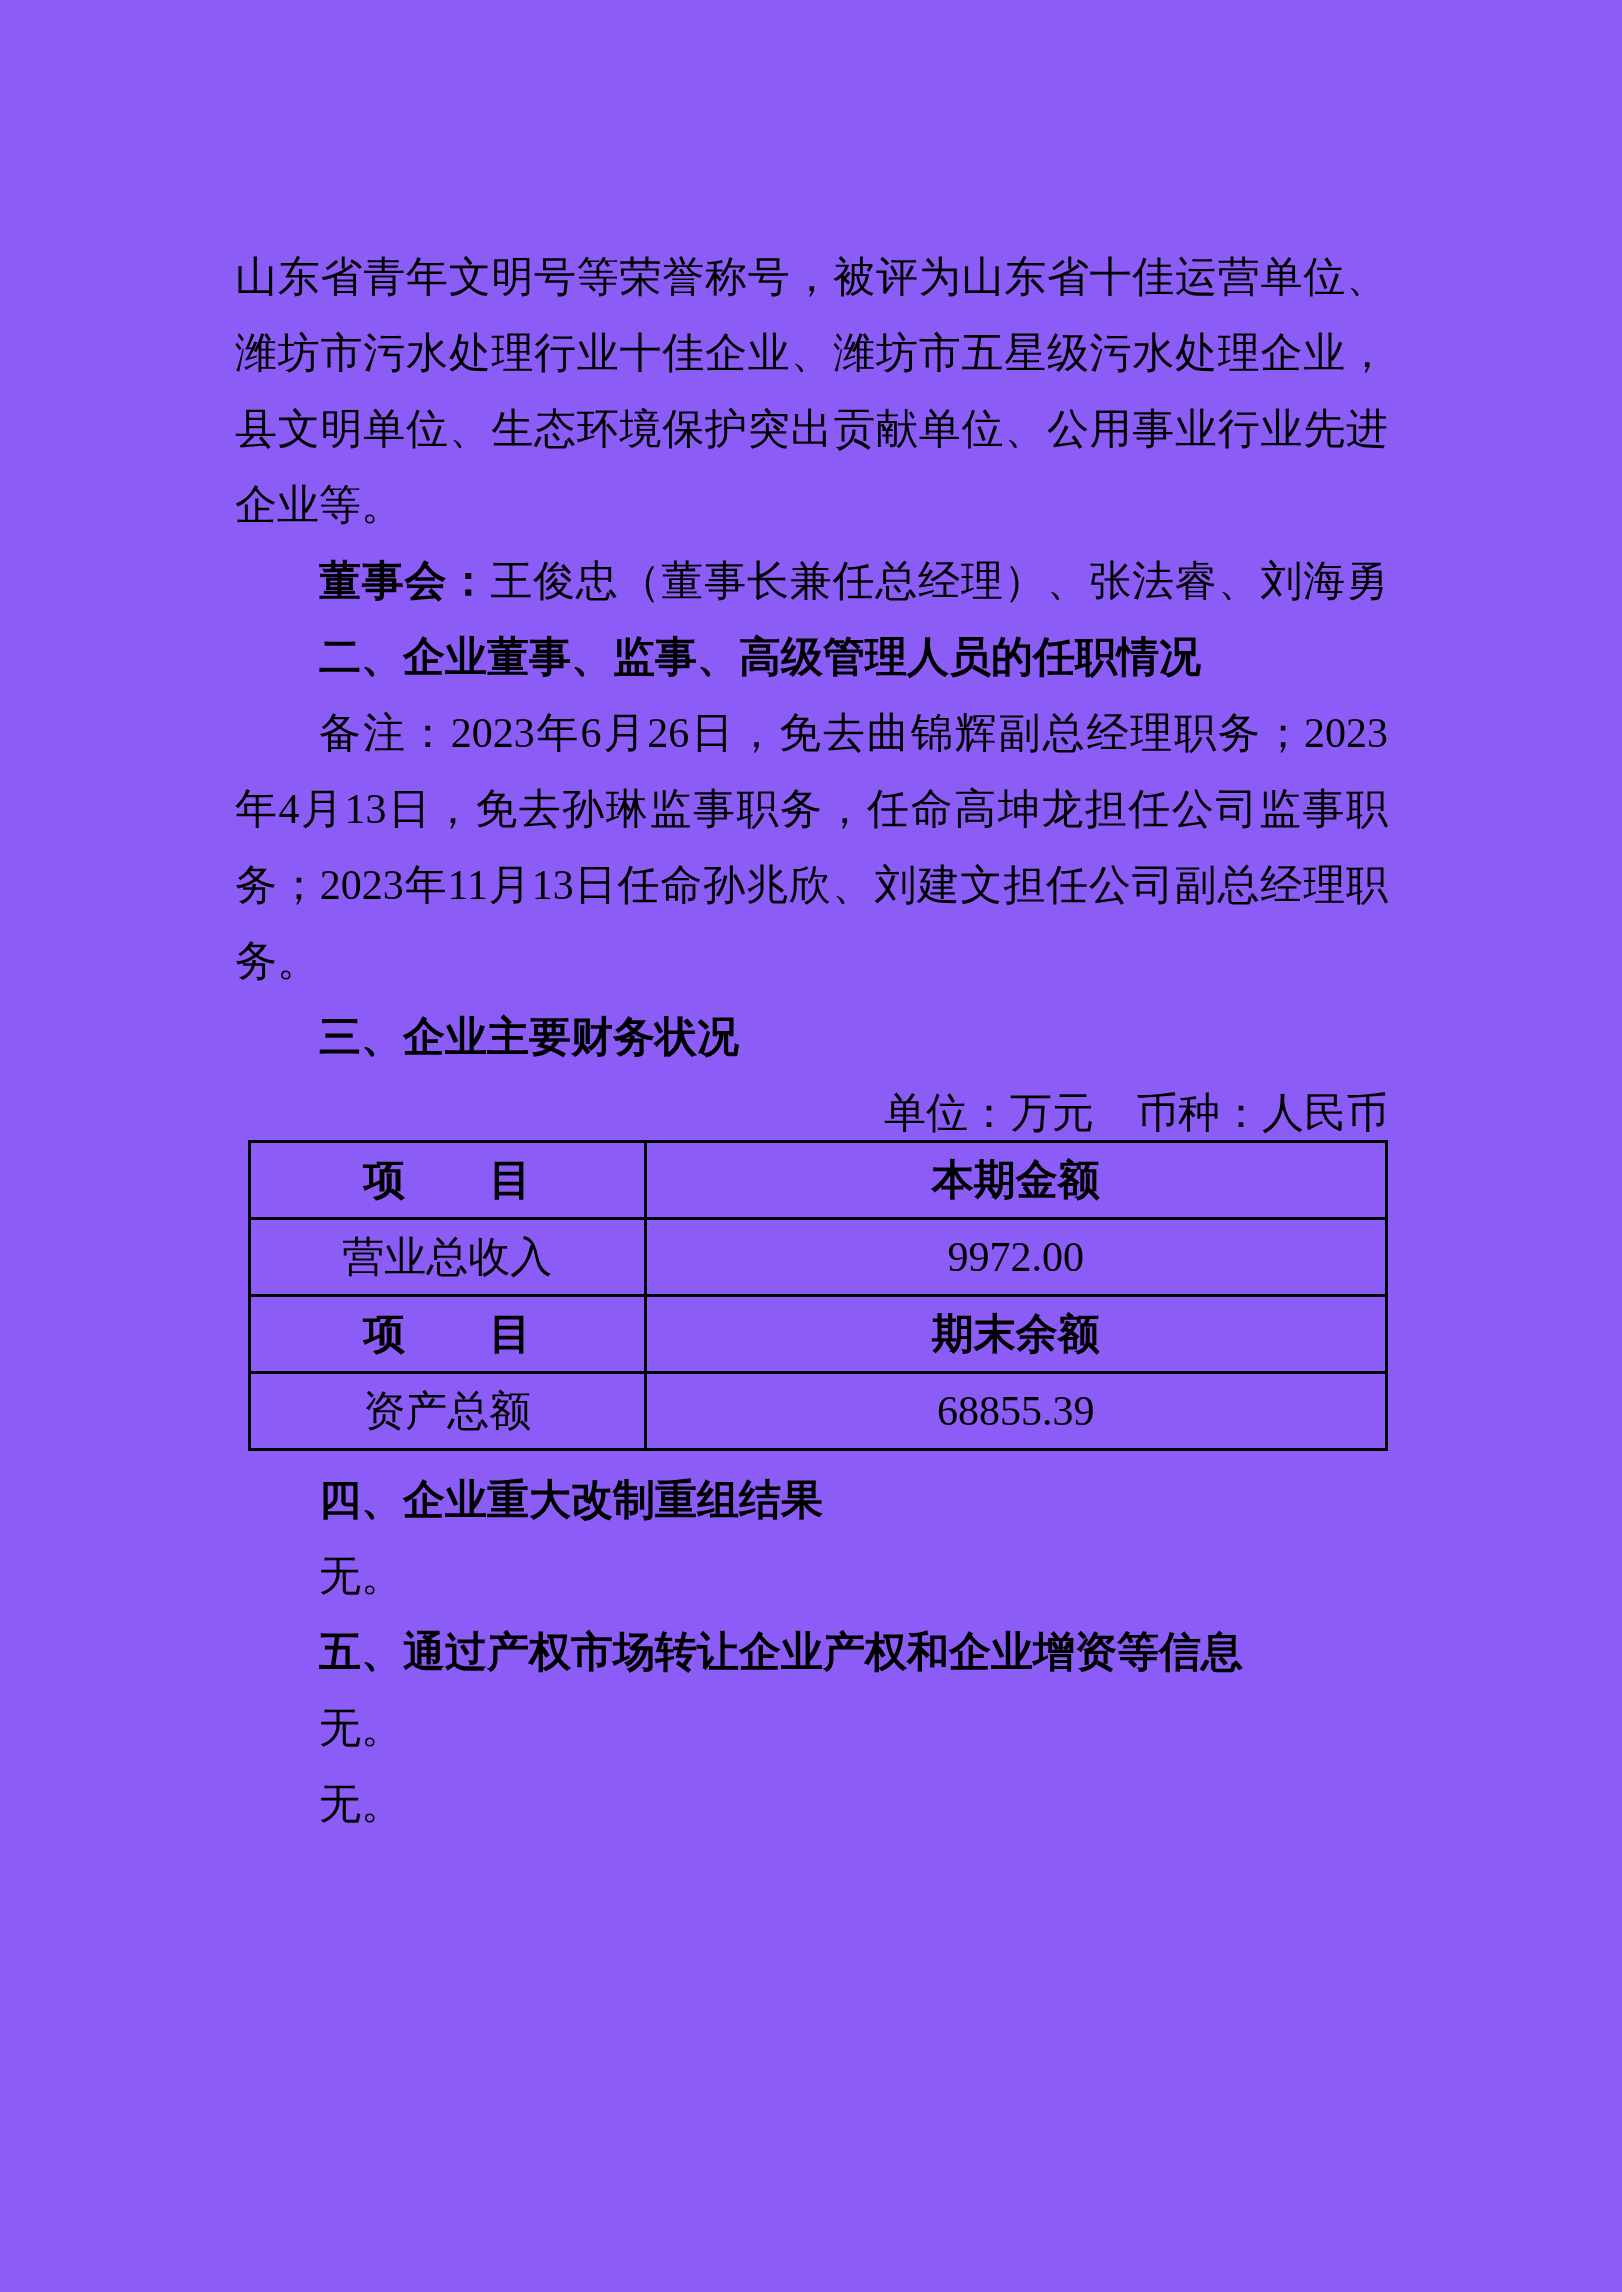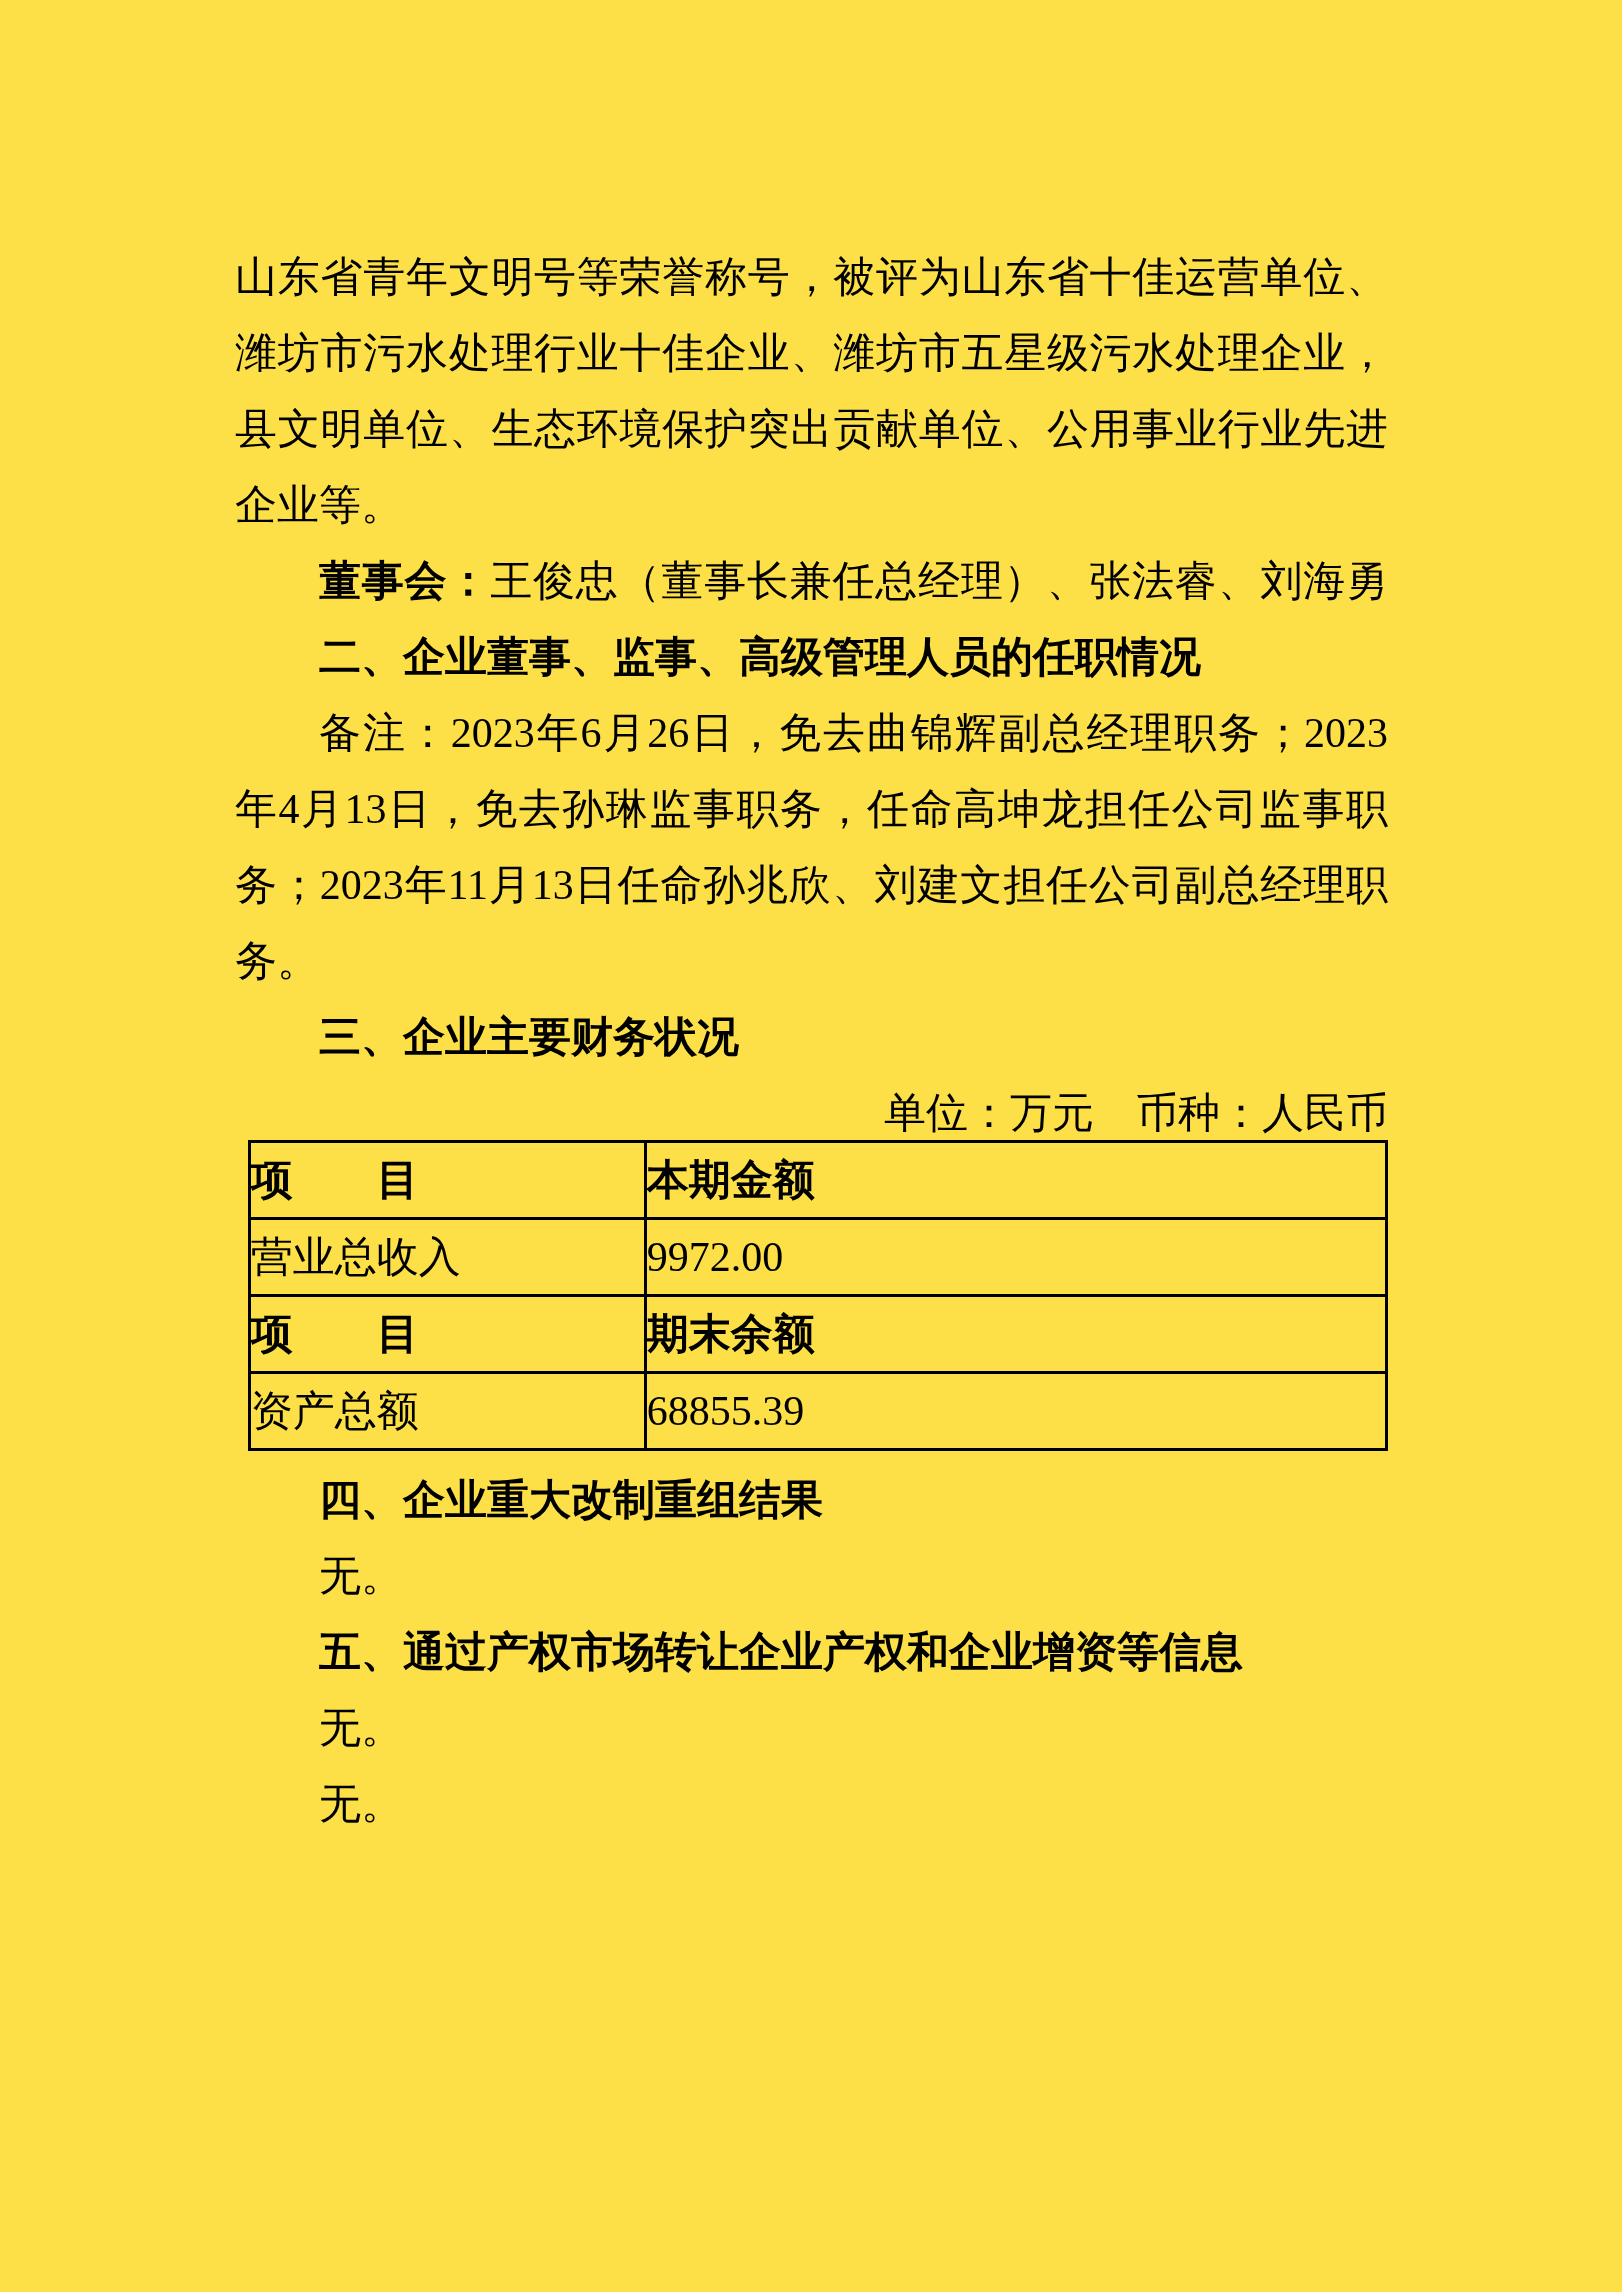--- a/index.html
+++ b/index.html
@@ -1,20 +1,20 @@
 <!DOCTYPE html>
 <html><head>
 <meta charset="utf-8">
 <style>
   html,body{margin:0;padding:0;background:#ffffff;}
   .page{
     position:relative;
     width:1622px;
     height:2293px;
-    background:#fde047;
+    background:#8b5cf6;
     color:#000000;
     font-family:"Liberation Serif","DejaVu Serif",serif;
     overflow:hidden;
   }
   .content{
     position:absolute;
     left:235px;
     top:239px;
     width:1153px;
     font-size:42px;
@@ -28,20 +28,21 @@
   table.fin{
     border-collapse:collapse;
     table-layout:fixed;
     width:1140px;
     margin:-10.8px 0 0 12.7px;
   }
   table.fin td{
     border:3.9px solid #000000;
     height:74px;
     padding:0;
+    text-align:center;
     vertical-align:middle;
     font-size:42px;
     line-height:74px;
     overflow:hidden;
   }
   td.c1{width:393px;}
   .after-table{margin-top:10.8px;}
 </style>
 </head>
 <body>

